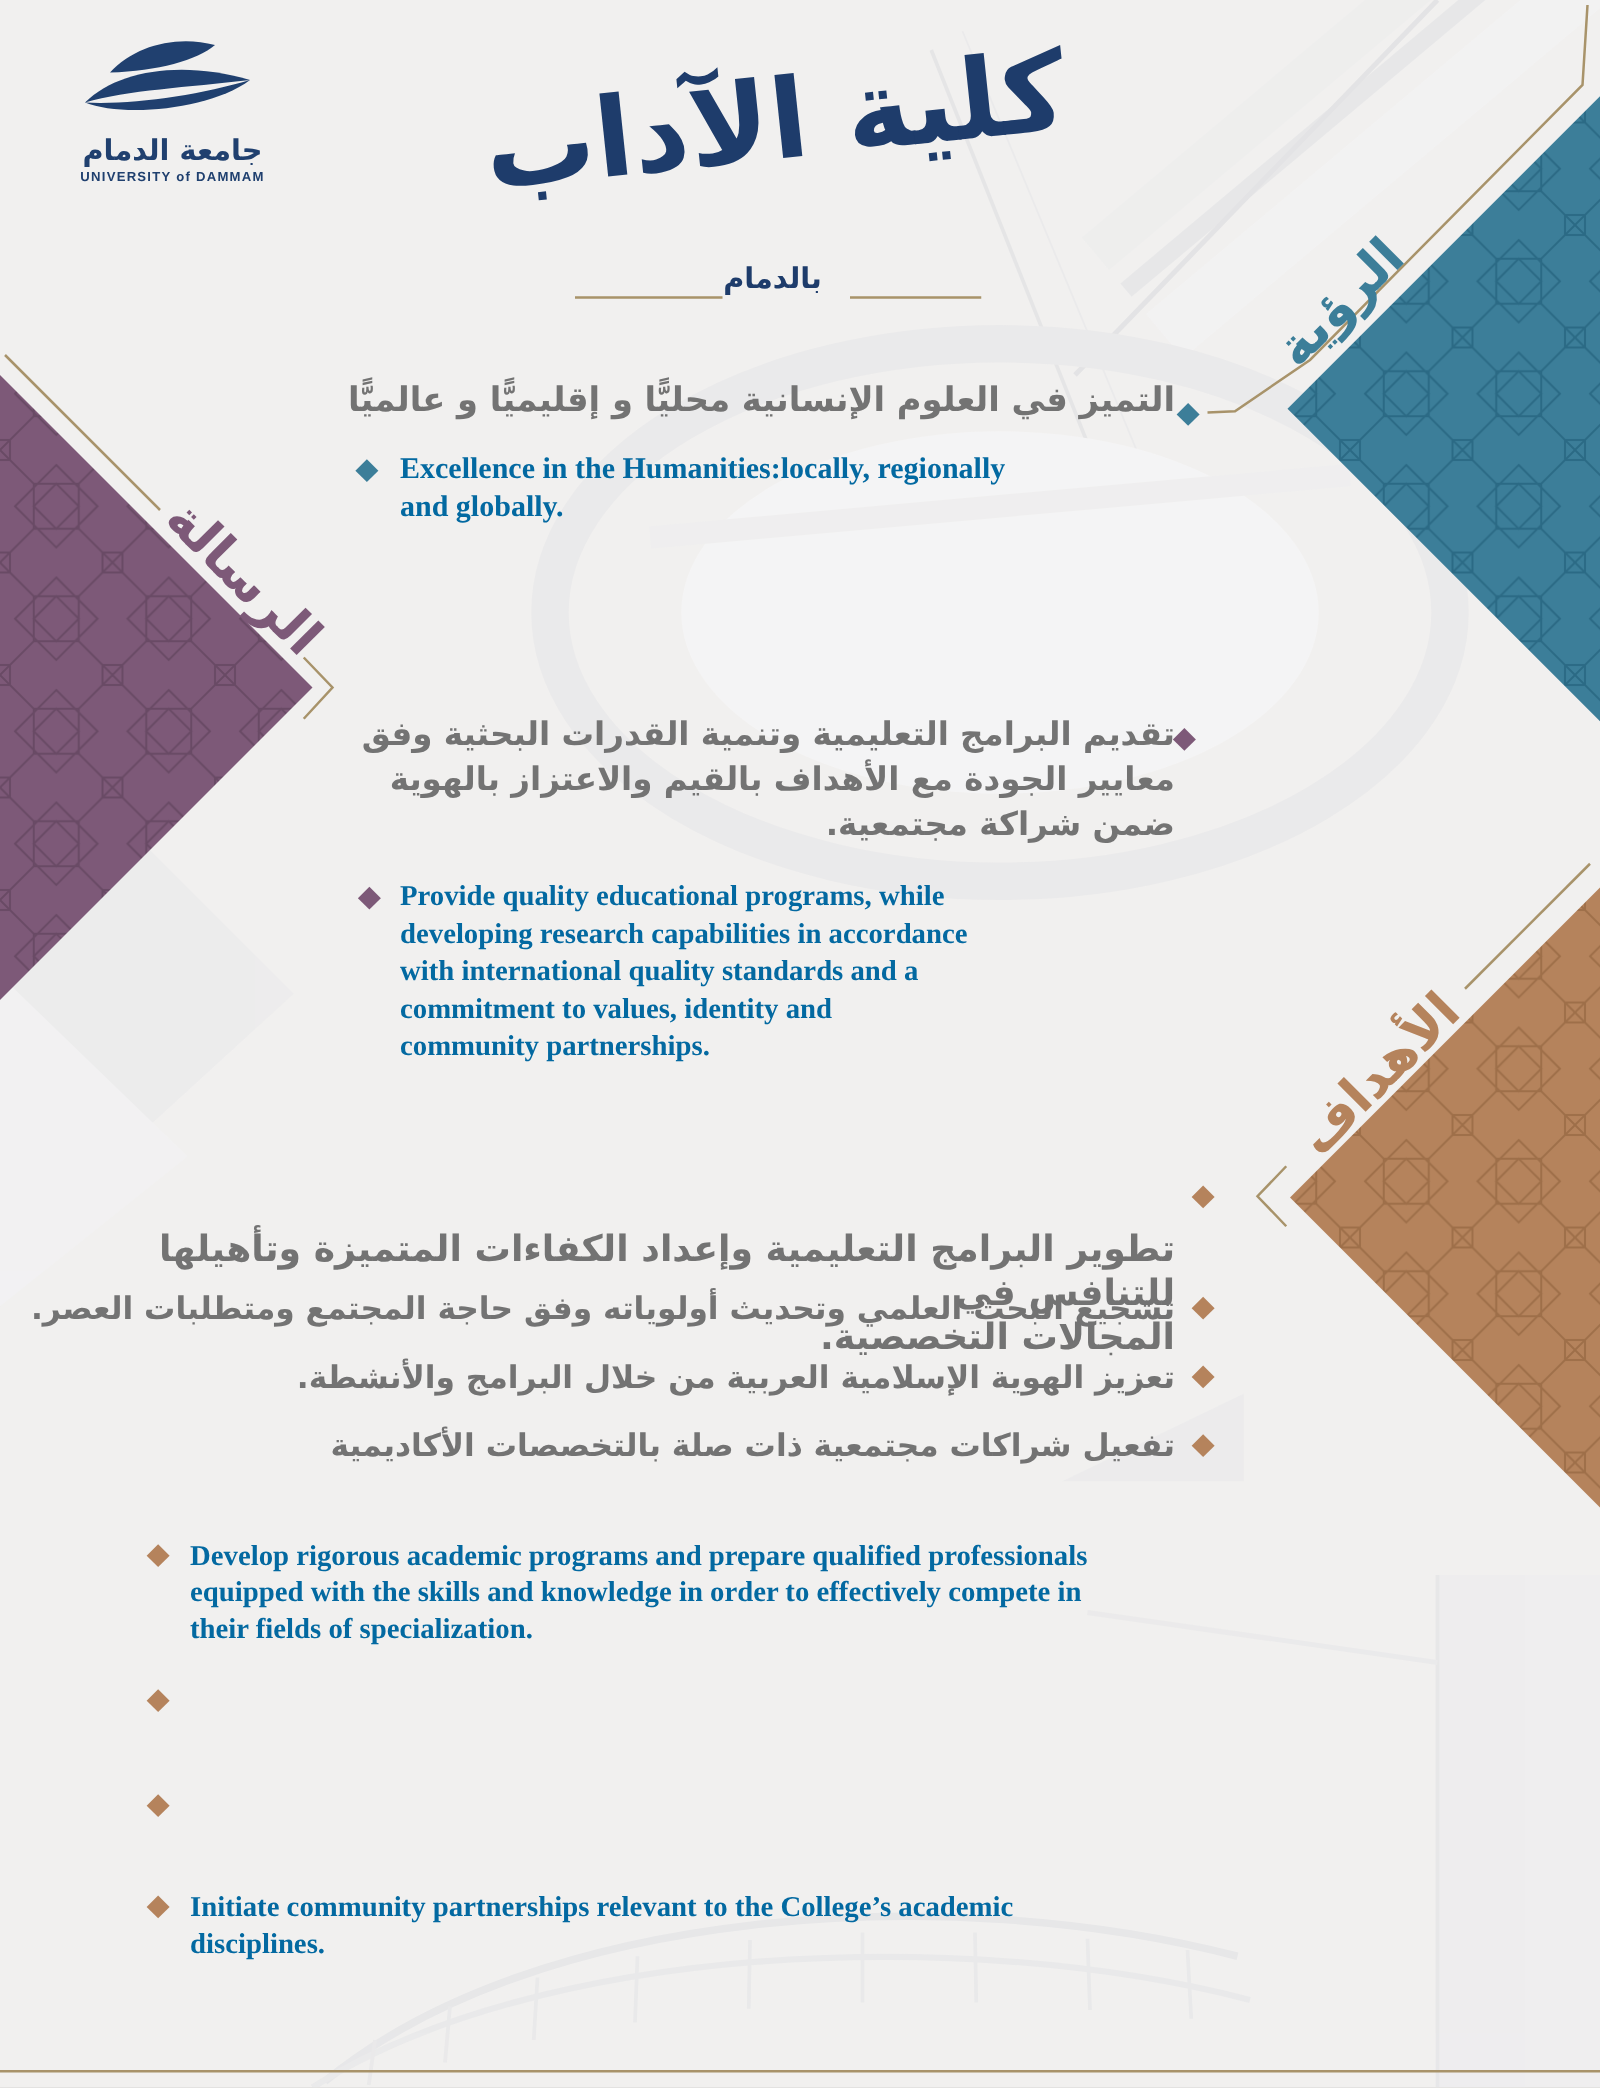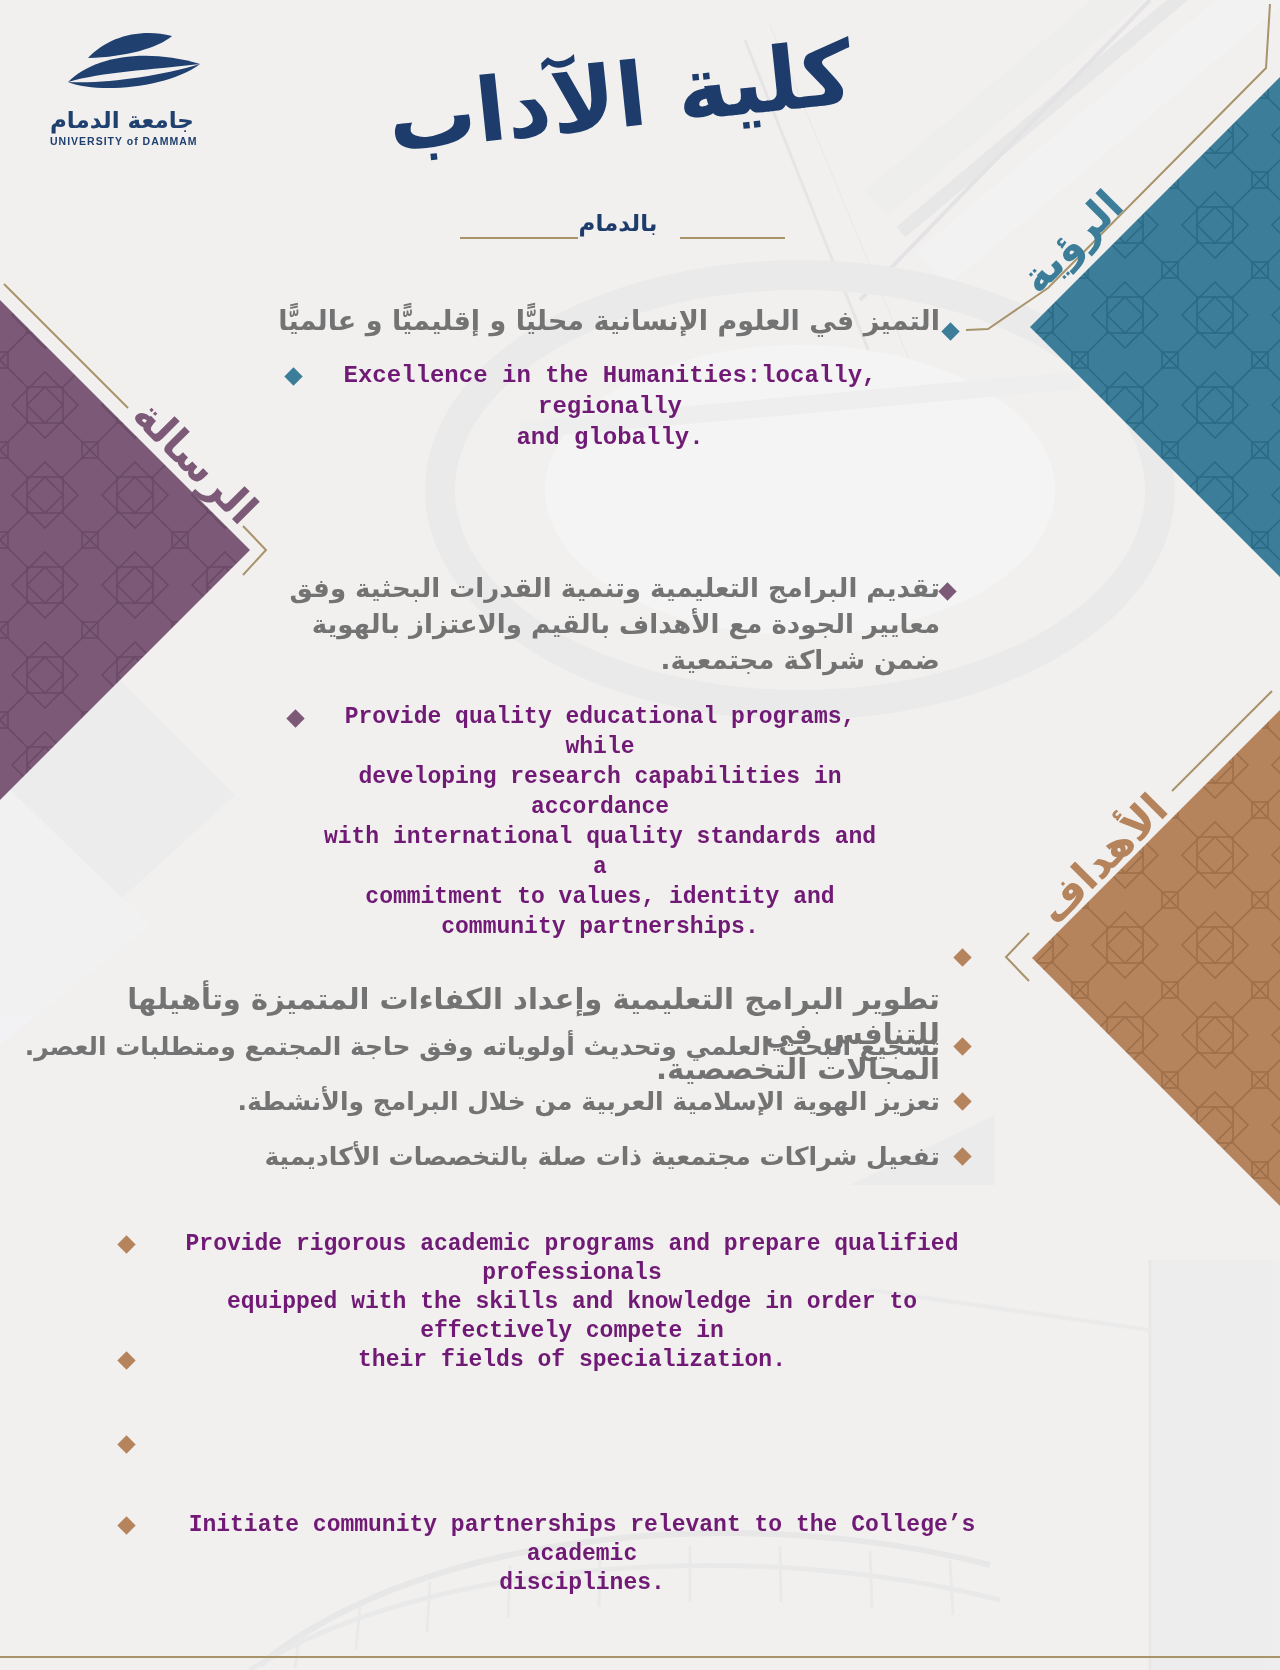--- a/index.html
+++ b/index.html
@@ -1,30 +1,30 @@
 <!DOCTYPE html>
 <html><head>
 <meta charset="utf-8">
 <style>
   html,body{margin:0;padding:0;background:#d8d8d8;}
   .canvas{position:relative;width:1280px;height:1670px;margin:0 auto;background:#f1f0ef;overflow:hidden;font-family:"Liberation Sans",sans-serif;}
   svg.layer{position:absolute;left:0;top:0;pointer-events:none;}
   .ar{position:absolute;font-family:"DejaVu Sans",sans-serif;direction:rtl;text-align:right;color:#737373;font-weight:700;white-space:pre-line;}
-  .en{position:absolute;font-family:Liberation Mono, monospace;color:#701a75;font-weight:700;white-space:pre-line;text-align:center;}
+  .en{position:absolute;font-family:Liberation Serif, serif;color:#0369a1;font-weight:700;white-space:pre-line;}
   .dmd{position:absolute;width:13px;height:13px;transform:rotate(45deg);}
   .dmd.teal{background:#3c7e99;}
   .dmd.purple{background:#7d5978;}
   .dmd.brown{background:#b5835c;}
   .section-label{position:absolute;font-family:"DejaVu Sans",sans-serif;font-weight:700;font-size:42px;text-align:center;line-height:1;}
   .label-teal{color:#3c7e99;}
   .label-purple{color:#7d5978;}
   .label-brown{color:#b5835c;}
   .rot-neg{transform:rotate(-45deg);}
   .rot-pos{transform:rotate(45deg);}
-  .logo-box{position:absolute;left:50px;top:24px;width:176px;text-align:left;}
+  .logo-box{position:absolute;left:50px;top:24px;width:176px;text-align:center;}
   .logo-ar{font-family:"DejaVu Sans",sans-serif;direction:rtl;color:#20406f;font-weight:700;font-size:23px;line-height:1.1;}
   .logo-en{font-family:"Liberation Sans",sans-serif;color:#20406f;font-weight:700;font-size:10.5px;letter-spacing:1px;margin-top:2px;}
   .callig{position:absolute;left:380px;top:42px;width:480px;text-align:center;font-family:"DejaVu Sans",sans-serif;direction:rtl;color:#1e3c6b;font-weight:700;font-size:88px;line-height:1.25;transform:rotate(-6deg);}
   .city{position:absolute;left:540px;top:210px;width:156px;text-align:center;font-family:"DejaVu Sans",sans-serif;direction:rtl;color:#1e3c6b;font-weight:700;font-size:23px;}
   .city-line{position:absolute;height:2px;background:#a8936a;top:237px;}
   .bottom-line{position:absolute;left:0;top:1656px;width:1280px;height:2px;background:#a8936a;}
 </style>
 </head>
 <body>
 
@@ -164,21 +164,21 @@
   <span class="dmd brown" style="left:956px;top:1040px;"></span>
   <div class="ar" style="right:340px;top:1029px;font-size:25px;line-height:35px;">تشجيع البحث العلمي وتحديث أولوياته وفق حاجة المجتمع ومتطلبات العصر.</div>
 
   <span class="dmd brown" style="left:956px;top:1095px;"></span>
   <div class="ar" style="right:340px;top:1084px;font-size:25px;line-height:35px;">تعزيز الهوية الإسلامية العربية من خلال البرامج والأنشطة.</div>
 
   <span class="dmd brown" style="left:956px;top:1150px;"></span>
   <div class="ar" style="right:340px;top:1139px;font-size:25px;line-height:35px;">تفعيل شراكات مجتمعية ذات صلة بالتخصصات الأكاديمية</div>
 
   <span class="dmd brown" style="left:120px;top:1238px;"></span>
-  <div class="en" style="left:152px;top:1230px;width:840px;font-size:23px;line-height:29px;">Provide rigorous academic programs and prepare qualified professionals
+  <div class="en" style="left:152px;top:1230px;width:840px;font-size:23px;line-height:29px;">Develop rigorous academic programs and prepare qualified professionals
 equipped with the skills and knowledge in order to effectively compete in
 their fields of specialization.</div>
 
   <span class="dmd brown" style="left:120px;top:1354px;"></span>
 
   <span class="dmd brown" style="left:120px;top:1438px;"></span>
 
   <span class="dmd brown" style="left:120px;top:1519px;"></span>
   <div class="en" style="left:152px;top:1511px;width:860px;font-size:23px;line-height:29px;">Initiate community partnerships relevant to the College’s academic
 disciplines.</div>

